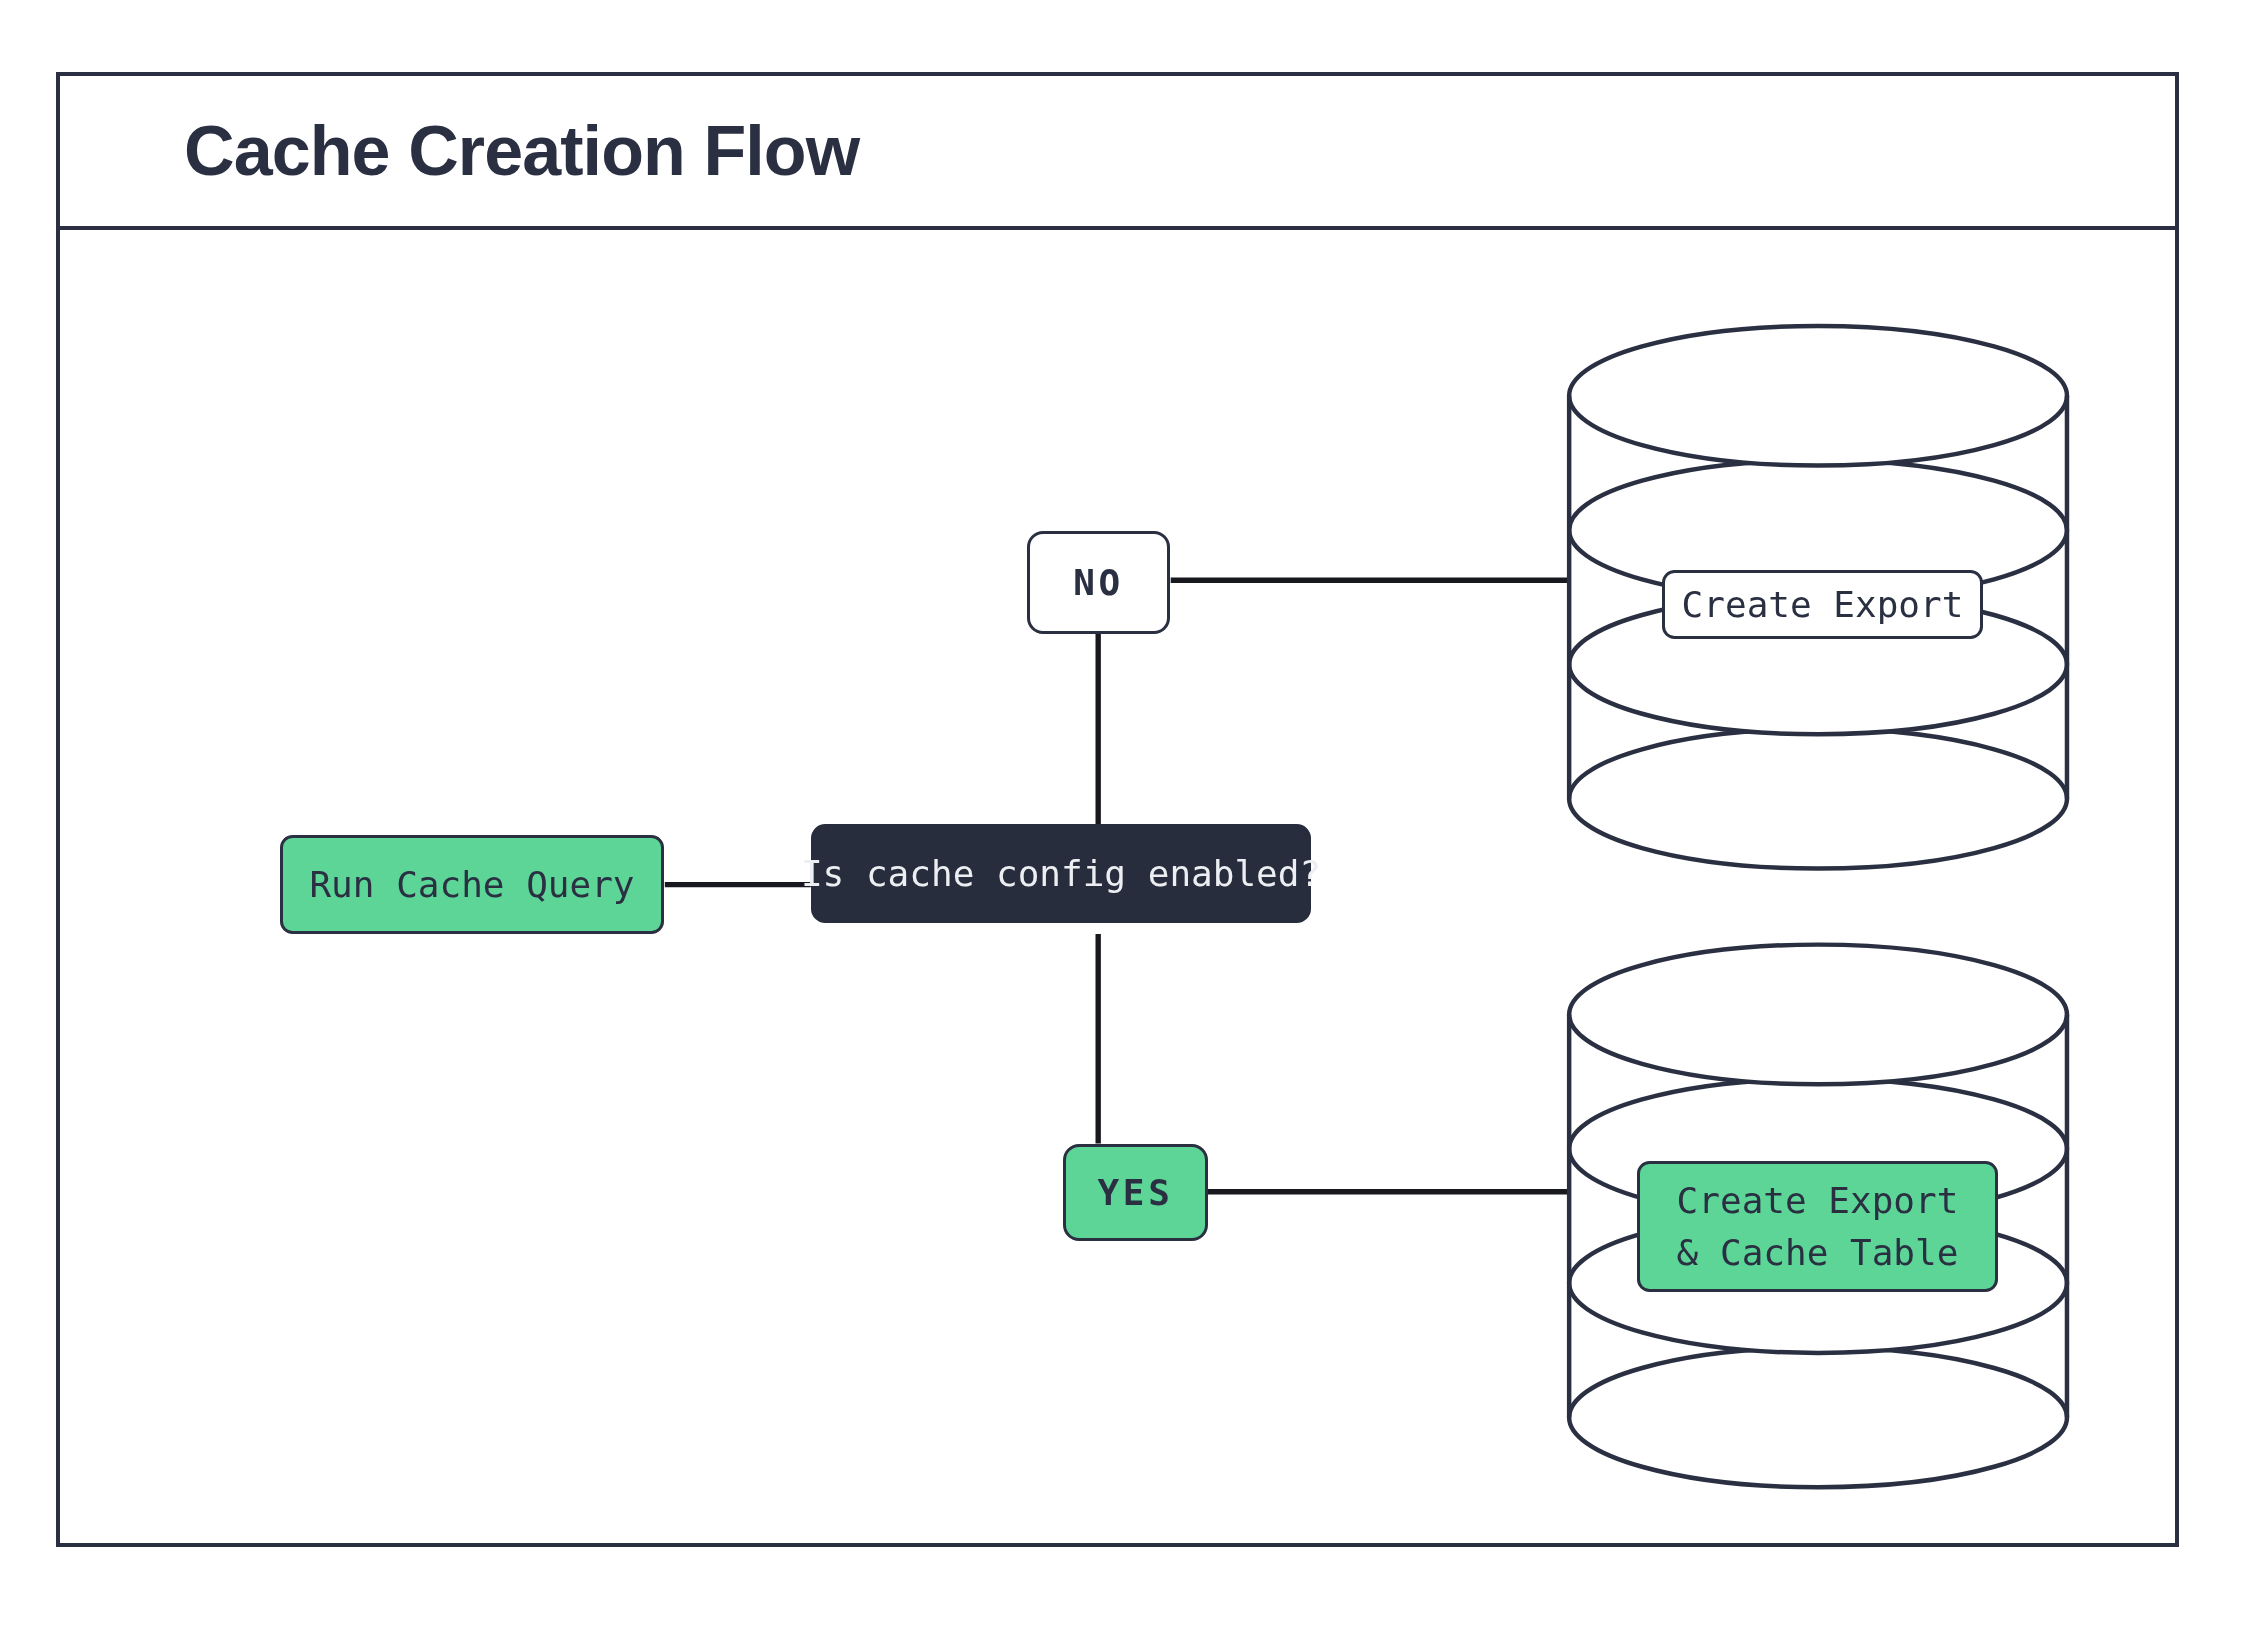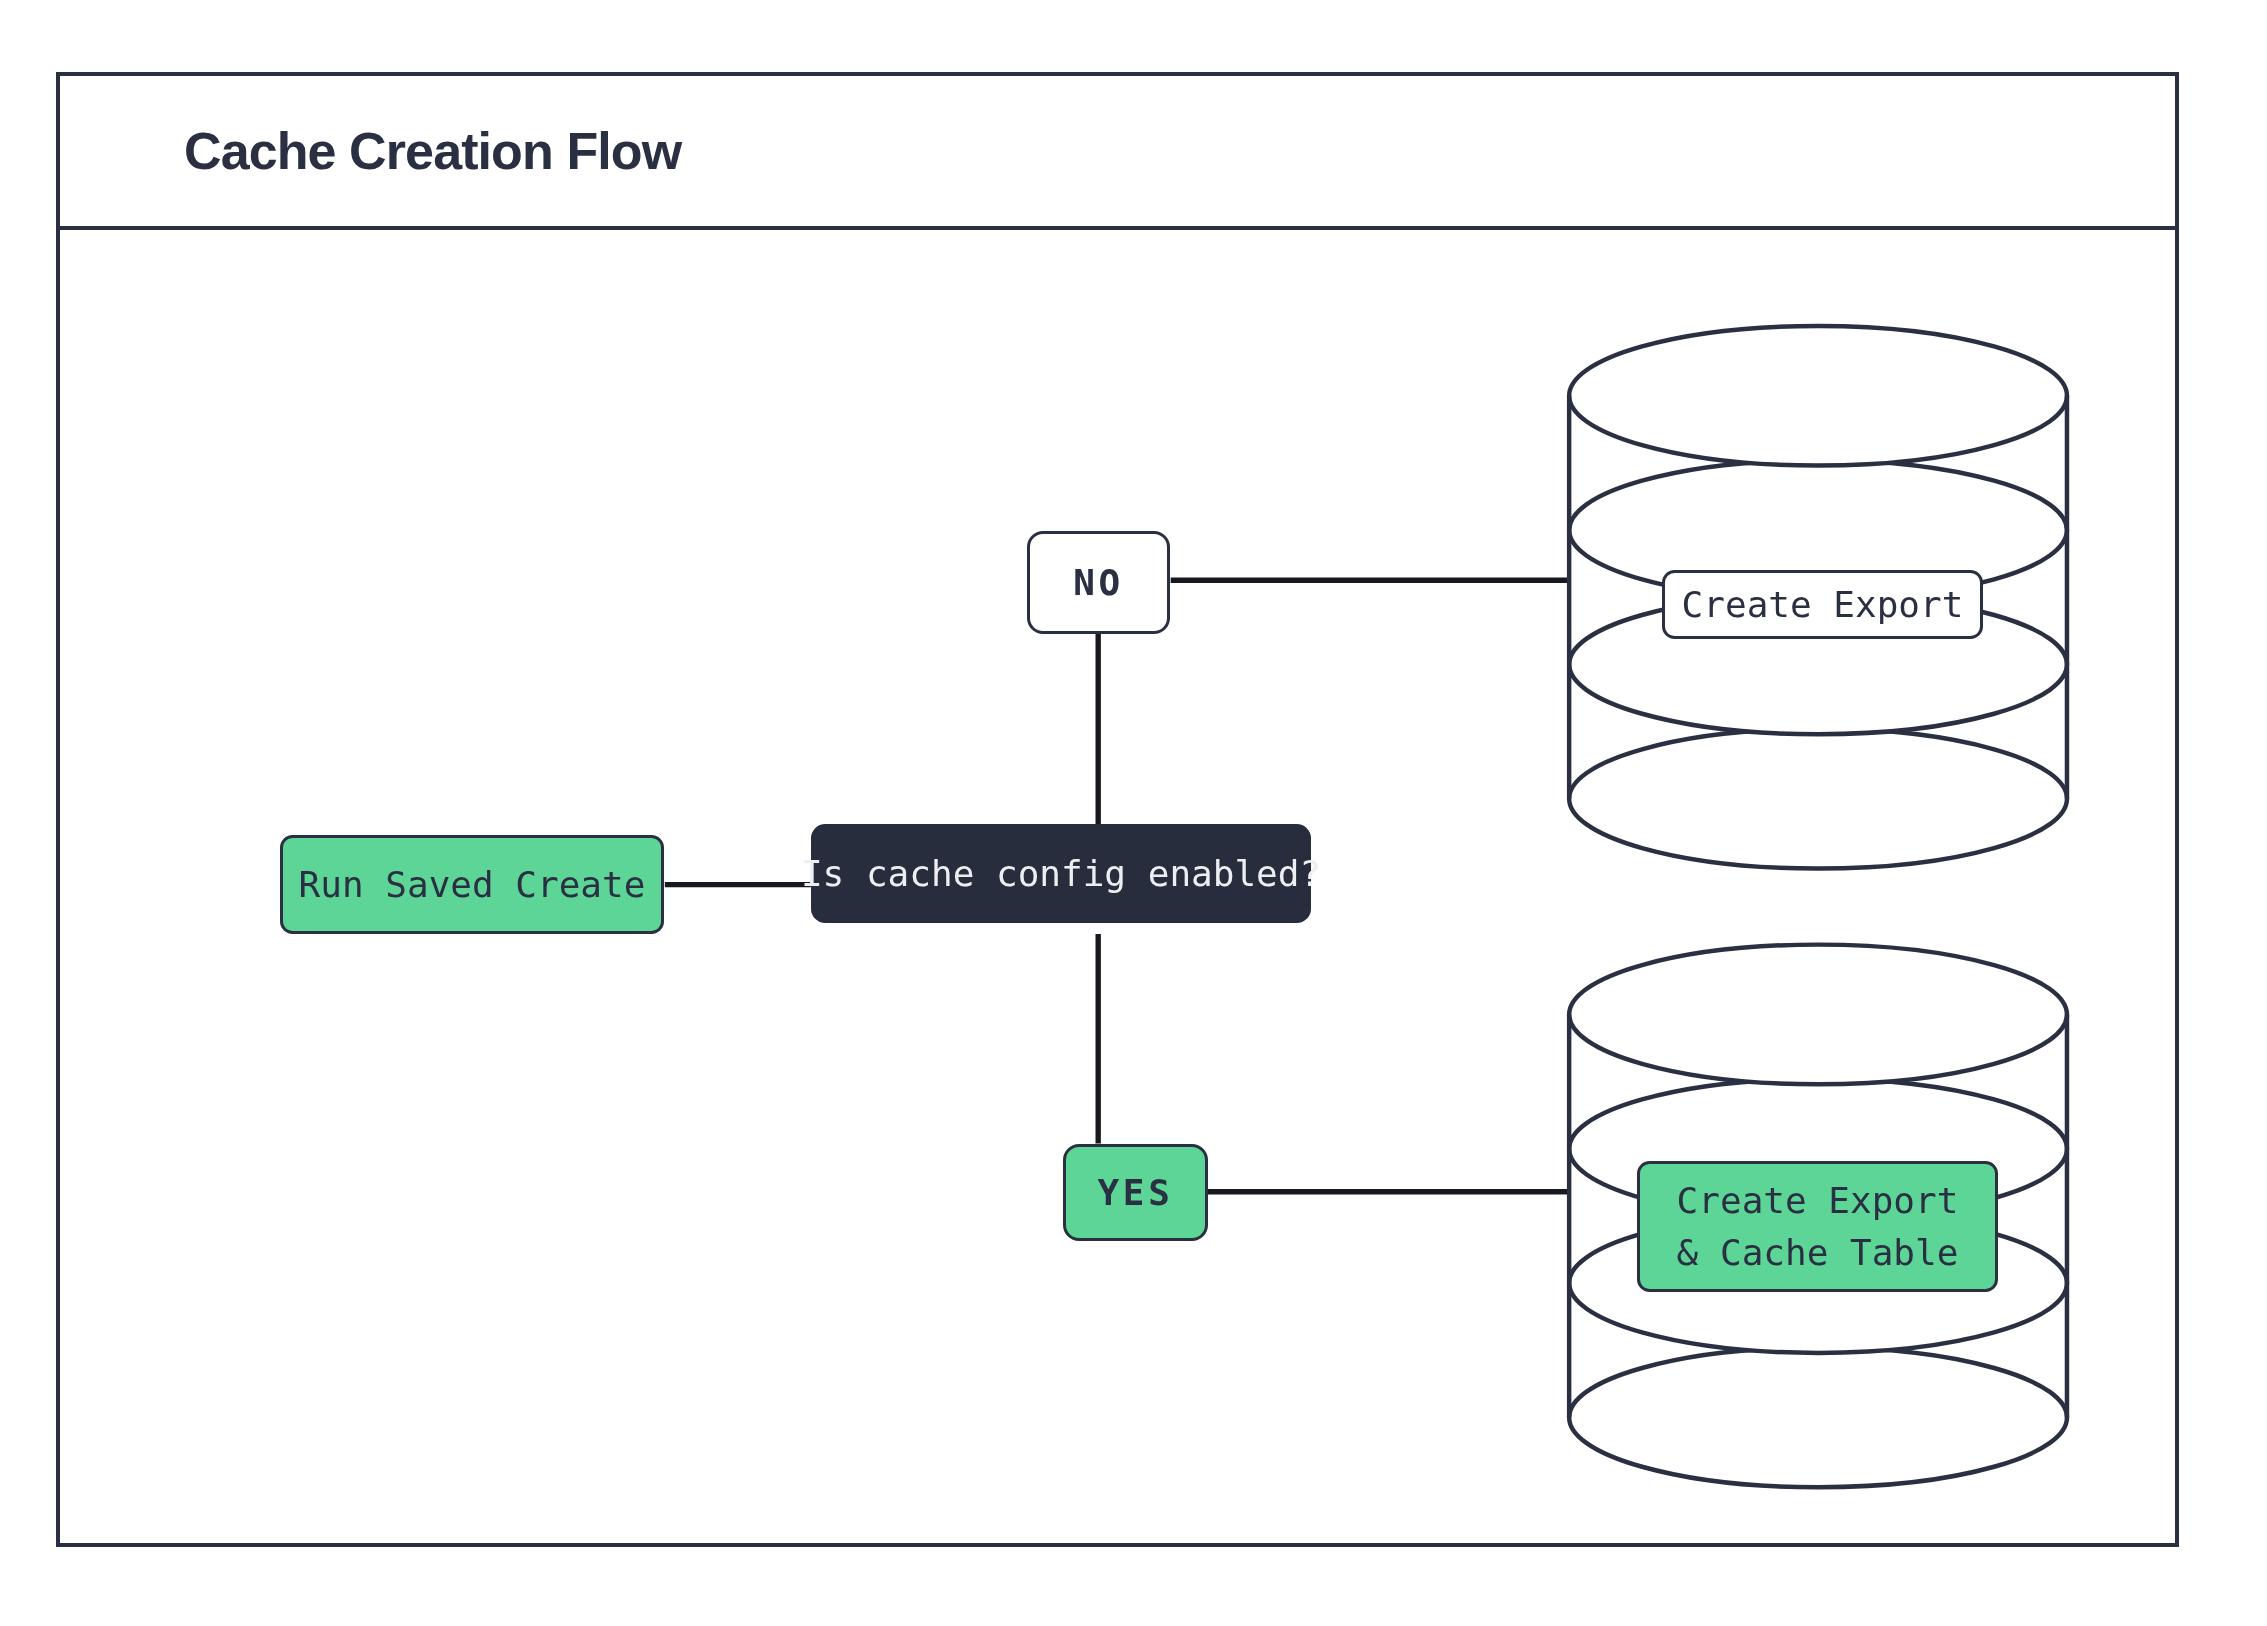--- a/index.html
+++ b/index.html
@@ -30,21 +30,21 @@
     border-bottom:4.5px solid var(--ink);
     display:flex;
     align-items:center;
     padding-left:124px;
     box-sizing:content-box;
   }
   .title{
     margin:0;
     font-family:"Liberation Sans", sans-serif;
     font-weight:700;
-    font-size:52px;
+    font-size:70px;
     letter-spacing:-0.9px;
     color:var(--ink);
   }
   .links{
     position:absolute;
     left:0;top:0;
     width:2268px;height:1626px;
   }
   .node{
     position:absolute;
@@ -130,21 +130,21 @@
       <line x1="1226" y1="1043" x2="1226" y2="1277"></line>
       <line x1="1307" y1="648" x2="1752" y2="648"></line>
       <line x1="1307" y1="1331" x2="1752" y2="1331"></line>
     </g>
 
     <use href="#db-cylinder" x="2030" y="442"></use>
     <use href="#db-cylinder" x="2030" y="1133"></use>
   </svg>
 
   <div class="node node-start">
-    <span>Run Saved Create</span>
+    <span>Run Cache Query</span>
   </div>
 
   <div class="node node-decision">
     <span>Is cache config enabled?</span>
   </div>
 
   <div class="node node-no">
     <span>NO</span>
   </div>
 

